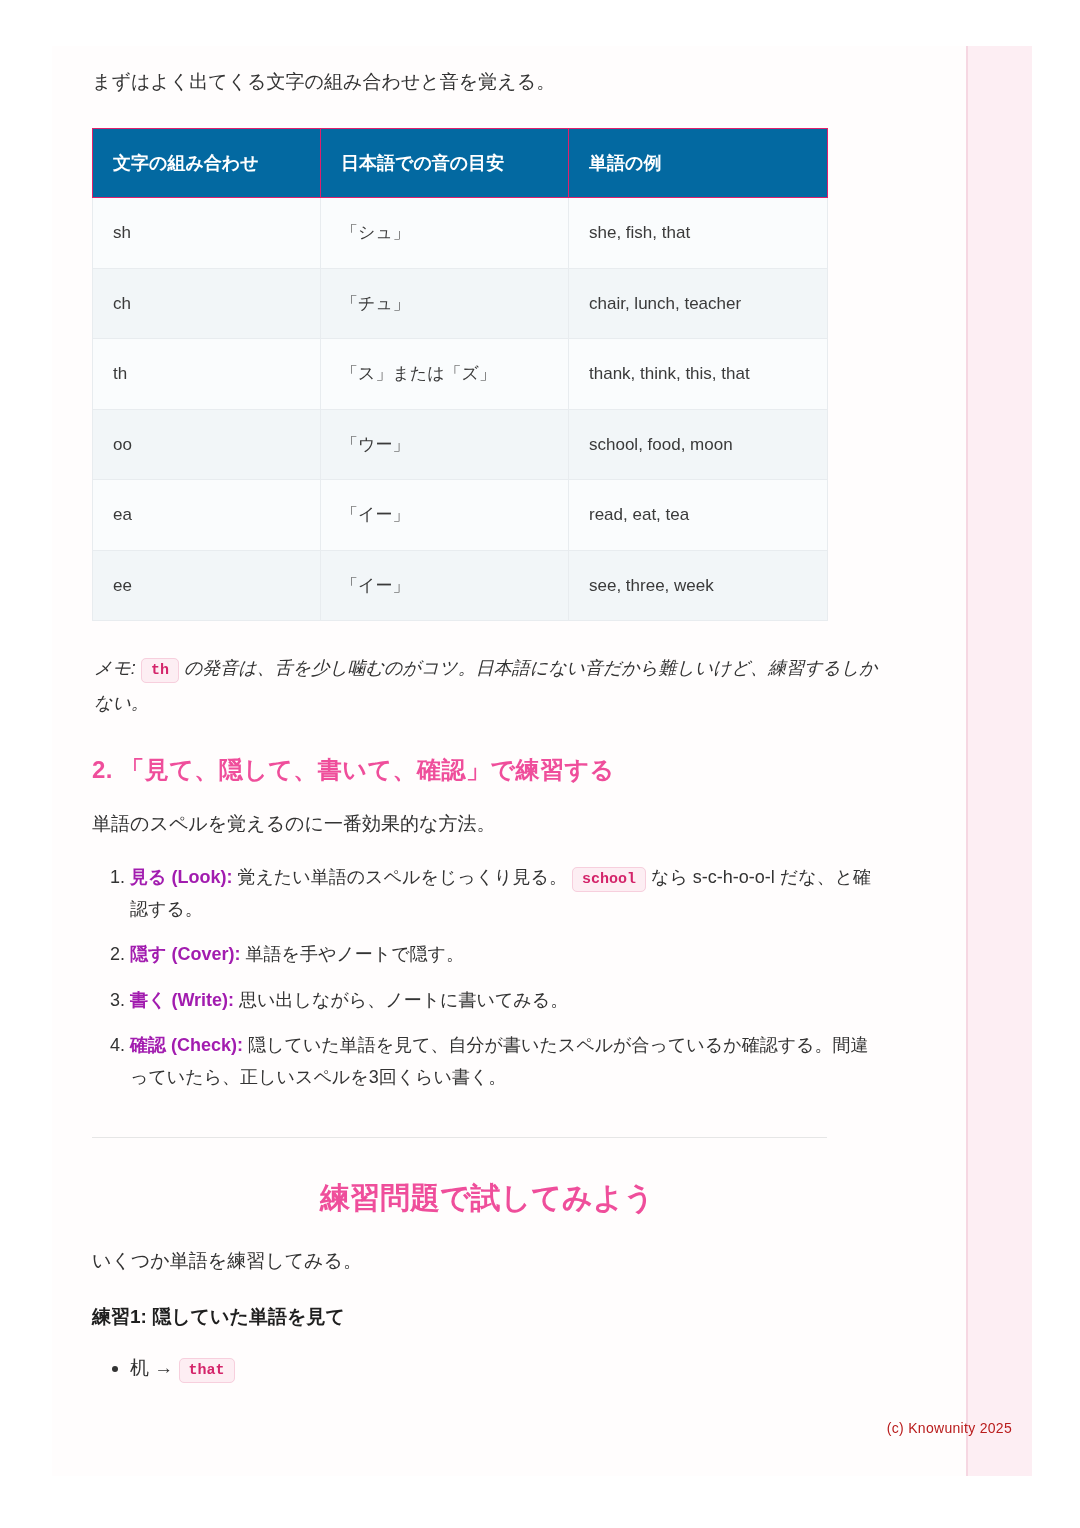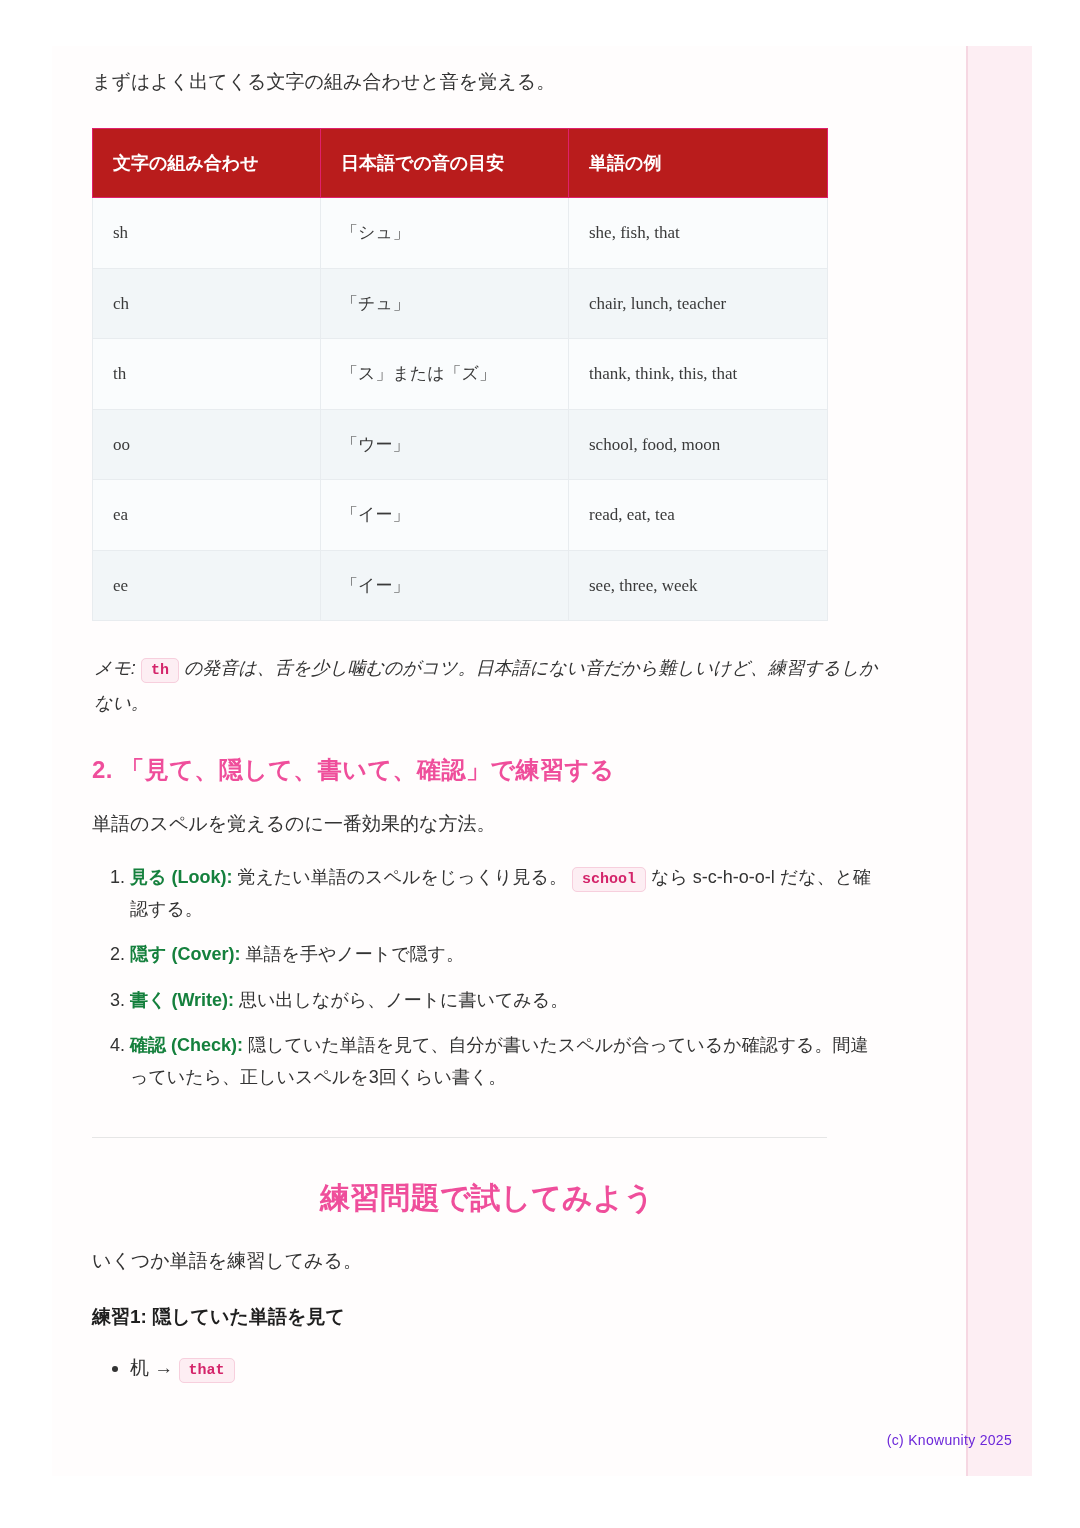--- a/index.html
+++ b/index.html
@@ -54,35 +54,34 @@
   }
 
   
   table.phonics {
     border-collapse: collapse;
     width: 735px;
     margin: 0 0 4px 0;
     table-layout: fixed;
   }
   table.phonics thead th {
-    background: #b91c1c;
+    background: #0369a1;
     color: #ffffff;
     text-align: left;
     font-size: 18px;
     font-weight: bold;
     padding: 22px 20px;
     border: 1px solid #e0206c;
   }
   table.phonics tbody td {
     font-size: 17px;
     color: #3a3a3a;
     padding: 22px 20px;
     border: 1px solid #e8ecef;
     line-height: 1.5;
-    font-family: Liberation Serif, serif;
   }
   table.phonics tbody tr:nth-child(odd) td {
     background: #fafcfd;
   }
   table.phonics tbody tr:nth-child(even) td {
     background: #f2f6f8;
   }
   .col1 { width: 228px; }
   .col2 { width: 248px; }
   .col3 { width: 259px; }
@@ -127,21 +126,21 @@
   ol.steps {
     margin: 0 0 24px 0;
     padding-left: 38px;
   }
   ol.steps li {
     font-size: 18px;
     line-height: 1.75;
     margin-bottom: 14px;
     color: #333;
   }
-  ol.steps li b { color: #15803d; }
+  ol.steps li b { color: #a21caf; }
 
   p.closing {
     font-size: 19px;
     line-height: 1.7;
     margin: 26px 0 0 0;
   }
 
   hr.sep {
     border: none;
     border-top: 1px solid #e6e6e6;
@@ -170,23 +169,23 @@
   }
   ul.bullets li {
     font-size: 19px;
     line-height: 1.9;
     color: #333;
   }
 
   .watermark {
     position: absolute;
     right: 20px;
-    bottom: 28px;
+    bottom: 40px;
     font-size: 14px;
-    color: #6d28d9;
+    color: #b91c1c;
     letter-spacing: 0.3px;
   }
 </style>
 </head>
 <body>
 
 <div class="page">
 
   <div class="rail"></div>
 

